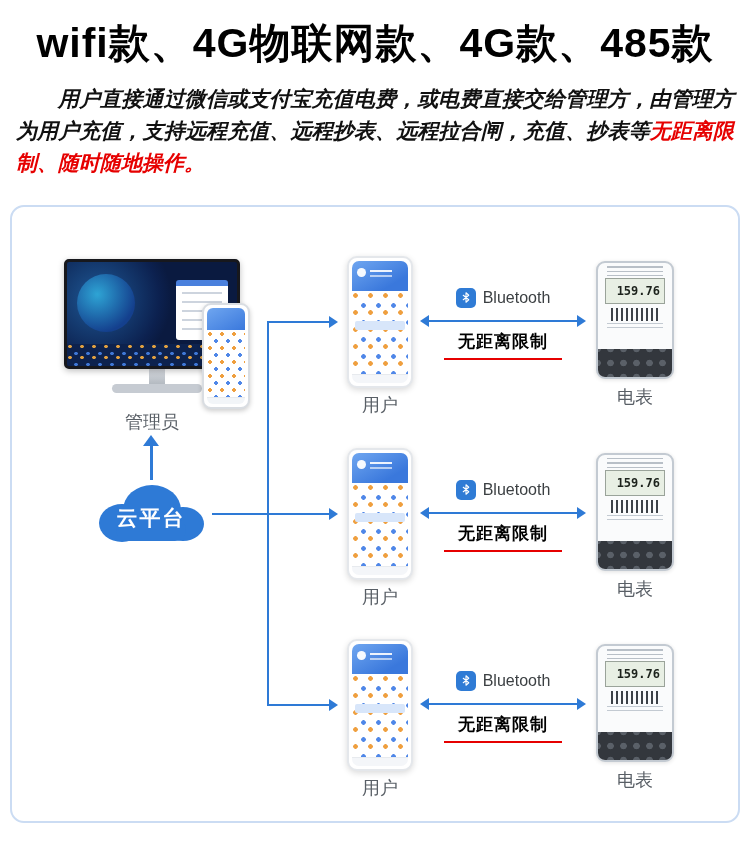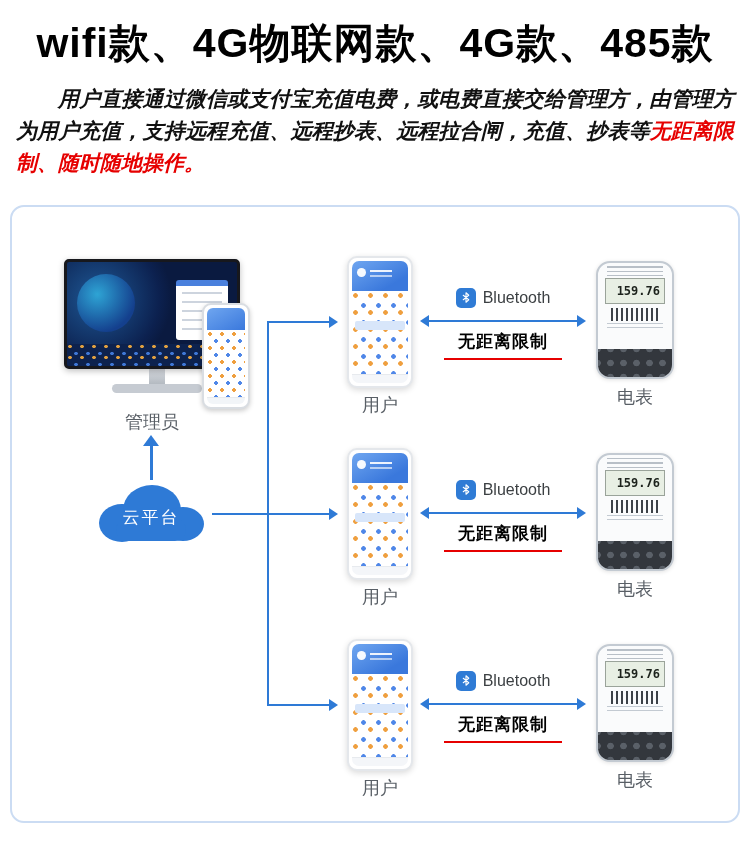--- a/index.html
+++ b/index.html
@@ -53,21 +53,21 @@
   
   .uparrow { position: absolute; left: 131px; top: 228px; width: 16px; }
   .uphead { width: 0; height: 0; margin: 0 auto;
             border-left: 8px solid transparent; border-right: 8px solid transparent;
             border-bottom: 11px solid #2e7ad6; }
   .upshaft { width: 3px; height: 34px; background: #2e7ad6; margin: 0 auto; }
 
   .cloud { position: absolute; left: 76px; top: 274px; width: 126px; height: 64px; }
   .cloud svg { display: block; width: 100%; height: 100%; }
   .cloud-label { position: absolute; inset: 0; display: flex; align-items: center; justify-content: center;
-                 padding-top: 10px; color: #fff; font-size: 17px; font-weight: 400; letter-spacing: 2px; }
+                 padding-top: 10px; color: #fff; font-size: 21px; font-weight: 700; letter-spacing: 2px; }
 
   .l-cloud-out { position: absolute; left: 200px; top: 306px; width: 56px; height: 2px; background: #2e7ad6; }
   .l-vert { position: absolute; left: 255px; top: 114px; width: 2px; height: 385px; background: #2e7ad6; }
   .branch { position: absolute; left: 255px; height: 2px; width: 62px; background: #2e7ad6; }
   .bhead { position: absolute; right: -9px; top: -5px; width: 0; height: 0;
            border-top: 6px solid transparent; border-bottom: 6px solid transparent;
            border-left: 9px solid #2e7ad6; }
 
   
   .phone { position: absolute; left: 335px; width: 66px; height: 132px; background: #fff;
@@ -98,21 +98,21 @@
                     border-top: 6px solid transparent; border-bottom: 6px solid transparent;
                     border-right: 9px solid #2e7ad6; }
   .darrow::after { content: ""; position: absolute; right: -2px; top: -5px; width: 0; height: 0;
                    border-top: 6px solid transparent; border-bottom: 6px solid transparent;
                    border-left: 9px solid #2e7ad6; }
   .restrict { width: max-content; margin: 0 auto; color: #000000; font-weight: 700; font-size: 17px;
               padding: 0 14px 5px; border-bottom: 2px solid #e60000; letter-spacing: 1px; }
 
   
   .meter { position: absolute; left: 584px; width: 78px; height: 118px; background: #fafbfc;
-           border: 2px solid #c3cad2; border-radius: 14px; padding-top: 3px;
+           border: 2px solid #c3cad2; border-radius: 9px; padding-top: 3px;
            box-shadow: 0 1px 4px rgba(0,0,0,.12); overflow: hidden; }
   .m-top { height: 10px; margin: 0 9px 2px;
            background: repeating-linear-gradient(to bottom, #b8bfc7 0 1.5px, transparent 1.5px 4.5px); }
   .m-lcd { height: 26px; margin: 0 7px; background: #e8efe4; border: 1px solid #9aa39a;
            display: flex; align-items: center; justify-content: flex-end; padding-right: 4px;
            font-family: "DejaVu Sans Mono", monospace; font-size: 12px; font-weight: 700; color: #1c221c; }
   .m-code { height: 13px; margin: 4px 13px 2px;
             background: repeating-linear-gradient(to right, #3d4248 0 2px, transparent 2px 5px); }
   .m-mid { height: 8px; margin: 0 9px;
            background: repeating-linear-gradient(to bottom, #c3cad2 0 1.5px, transparent 1.5px 4px); }

